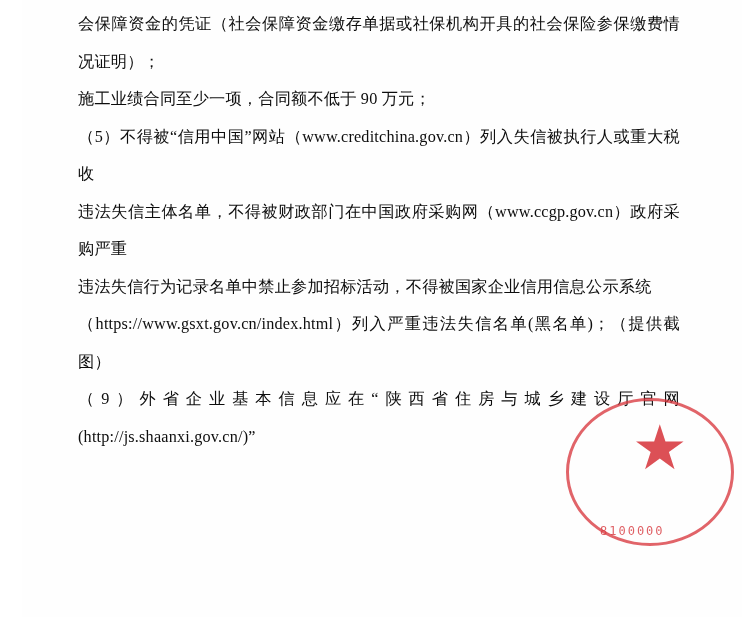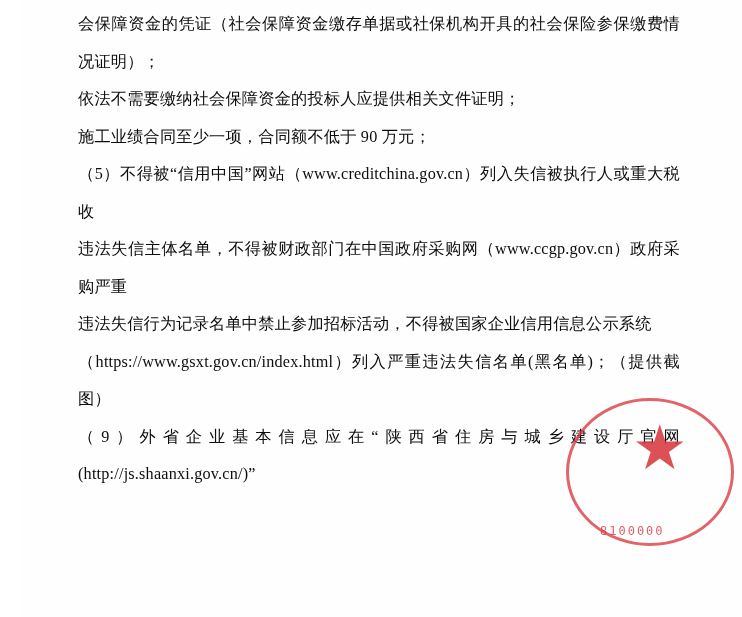--- a/index.html
+++ b/index.html
@@ -111,21 +111,20 @@
   }
 </style>
 </head>
 <body>
 
 <div class="page">
 
   <div class="content">
 
     <p class="para first">会保障资金的凭证（社会保障资金缴存单据或社保机构开具的社会保险参保缴费情况证明）；</p>
-    <p class="para">依法不需要缴纳社会保障资金的投标人应提供相关文件证明；</p>
     <p class="para">施工业绩合同至少一项，合同额不低于 90 万元；</p>
     <p class="para">（5）不得被“信用中国”网站（www.creditchina.gov.cn）列入失信被执行人或重大税收</p>
     <p class="para">违法失信主体名单，不得被财政部门在中国政府采购网（www.ccgp.gov.cn）政府采购严重</p>
     <p class="para">违法失信行为记录名单中禁止参加招标活动，不得被国家企业信用信息公示系统</p>
     <p class="para">（https://www.gsxt.gov.cn/index.html）列入严重违法失信名单(黑名单)；（提供截图）</p>
     <p class="para">（9）外省企业基本信息应在“陕西省住房与城乡建设厅官网(http://js.shaanxi.gov.cn/)”</p>
 
   </div>
 
   <div class="stamp">

